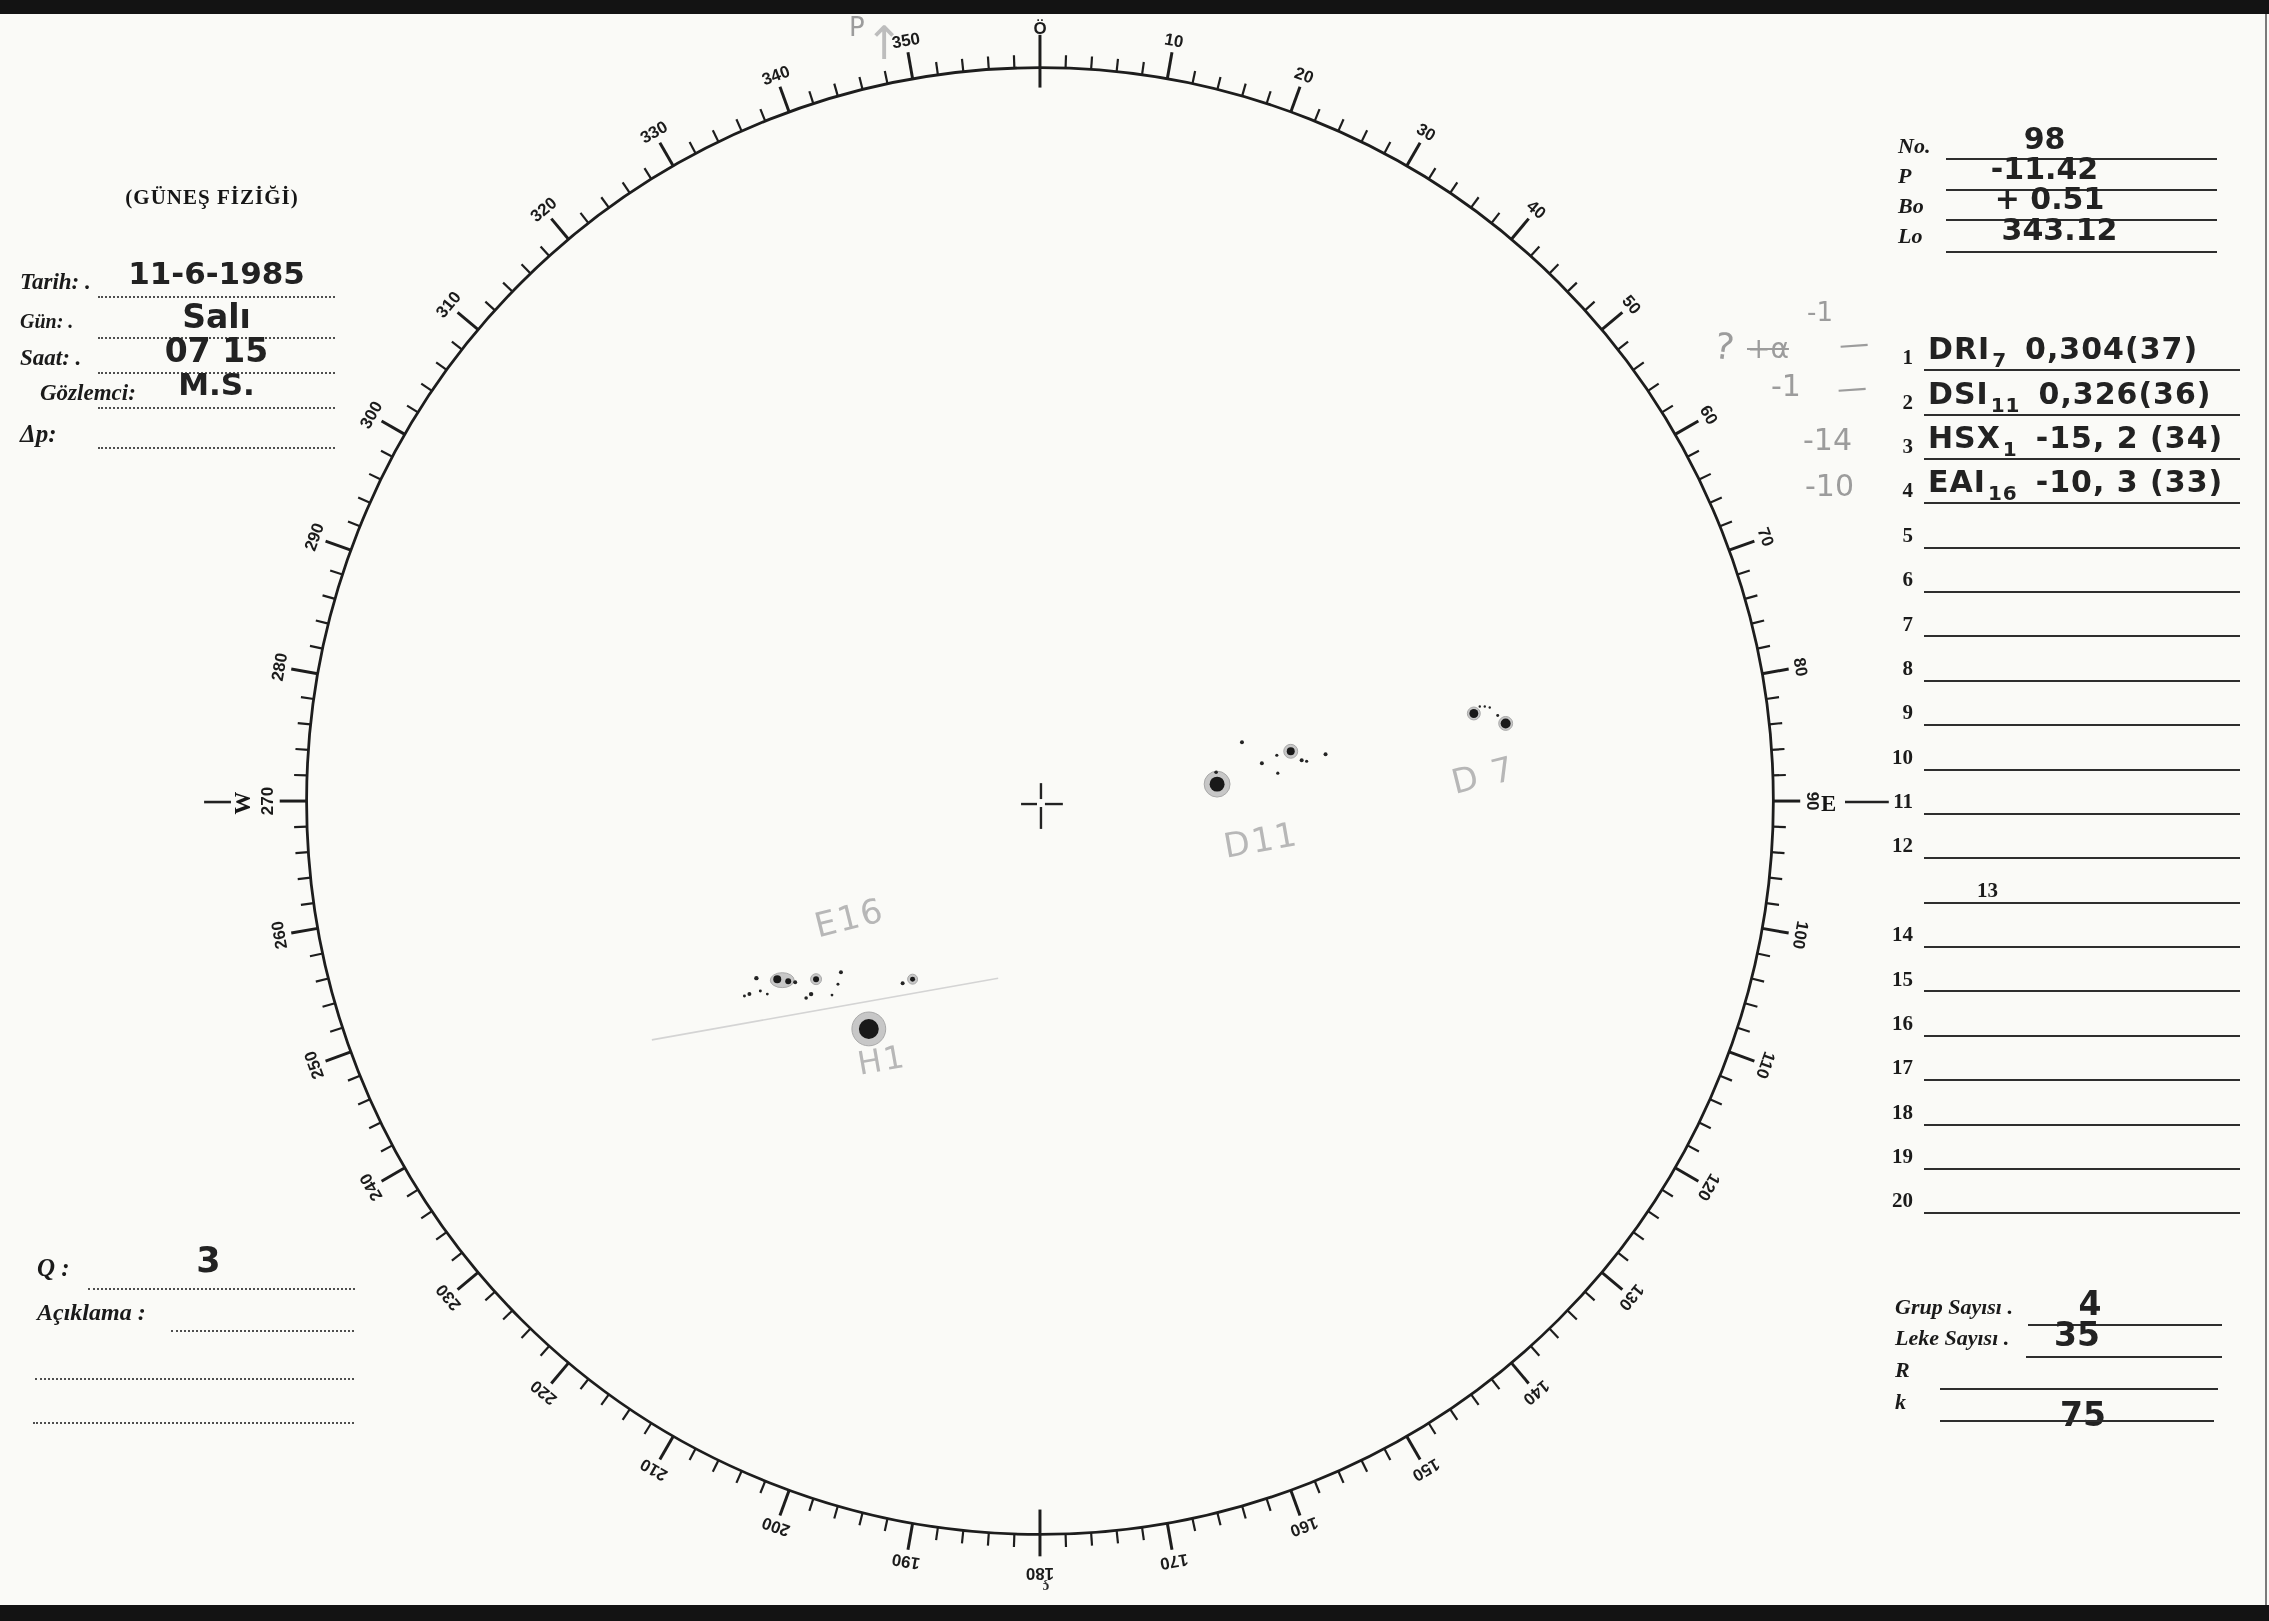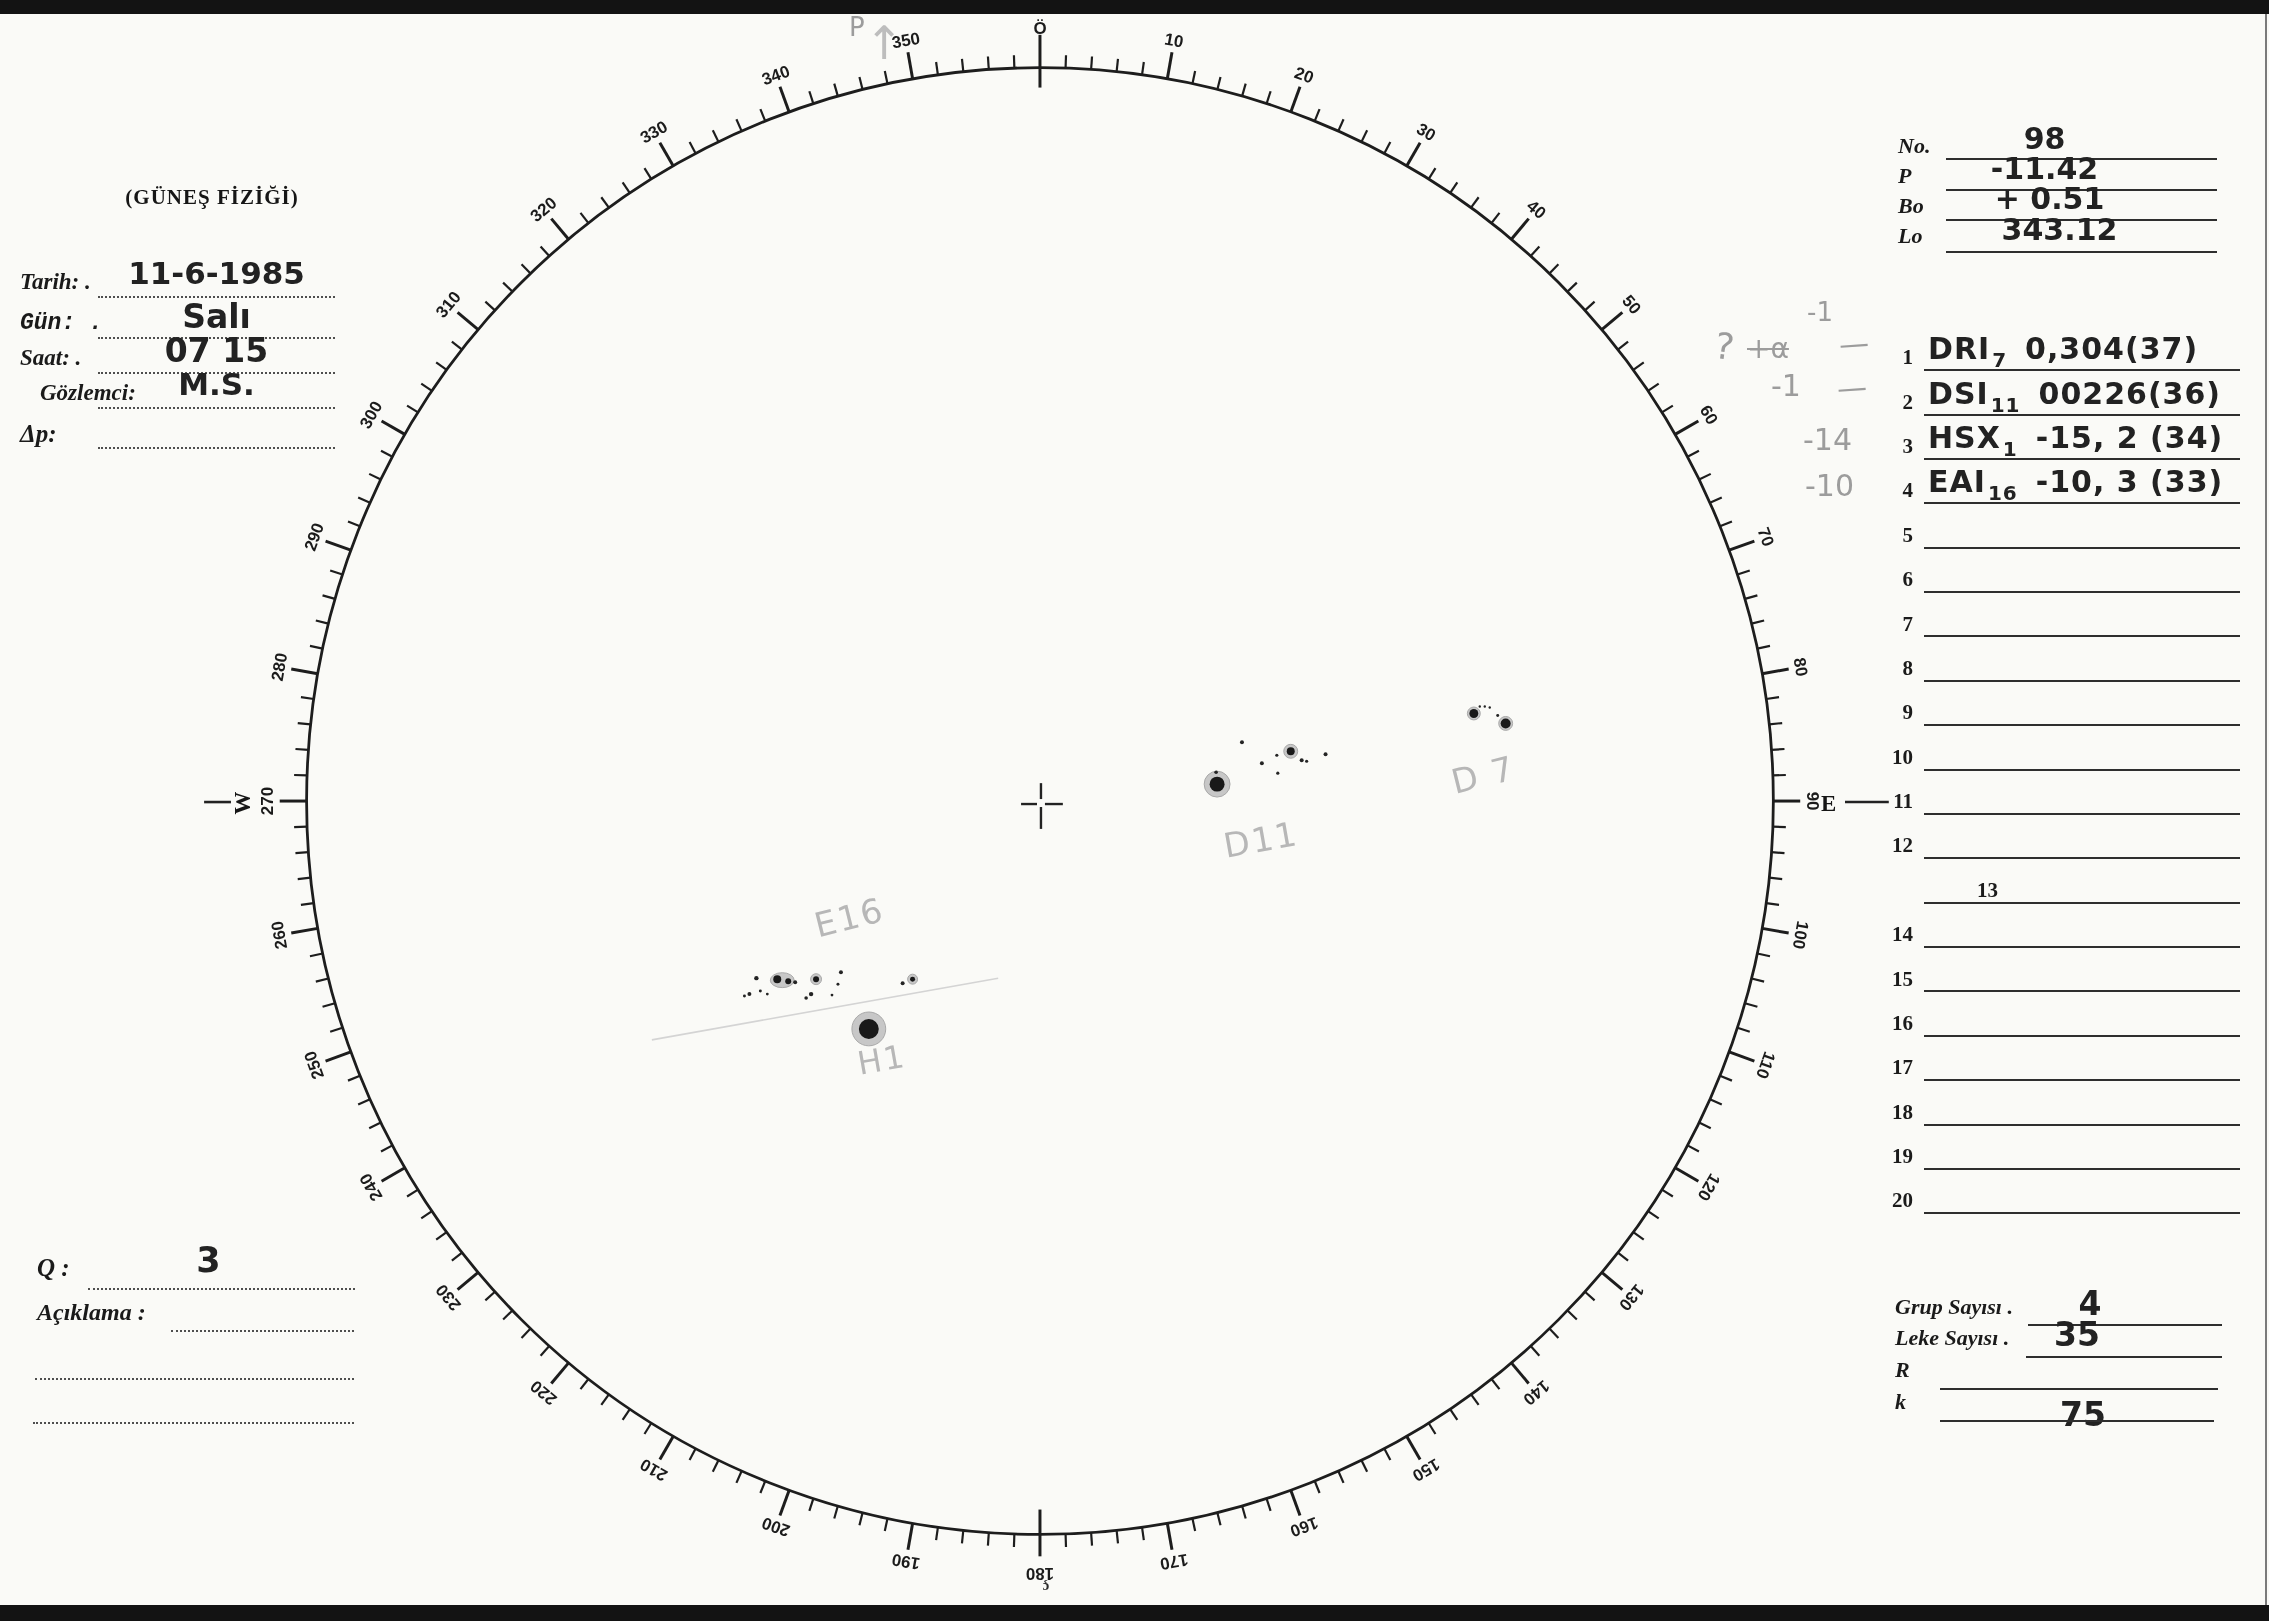--- a/index.html
+++ b/index.html
@@ -300,21 +300,21 @@
       <circle cx="873" cy="1034" r="10" fill="#191919"></circle>
       <text transform="translate(864,1080) rotate(-10)" font-size="32" fill="#b7b7b7" letter-spacing="2" font-family="&quot;DejaVu Sans&quot;, sans-serif">H1</text>
     </svg>
 
   <div class="abs plabel" style="left:12px;top:185px;width:400px;text-align:center;font-size:21px;letter-spacing:1px;">(GÜNEŞ FİZİĞİ)</div>
 
   <div class="abs label" style="left:20px;top:269px;font-size:23px;">Tarih: .</div>
   <div class="abs hand center" style="left:98px;top:255px;width:237px;font-size:31px;">11-6-1985</div>
   <div class="abs dotline" style="left:98px;top:296px;width:237px;"></div>
 
-  <div class="abs label" style="left:20px;top:310px;font-size:23px;font-family:Liberation Mono, monospace;">Gün: .</div>
+  <div class="abs label" style="left:20px;top:310px;font-size:20px;">Gün: .</div>
   <div class="abs hand center" style="left:98px;top:297px;width:237px;font-size:33px;">Salı</div>
   <div class="abs dotline" style="left:98px;top:337px;width:237px;"></div>
 
   <div class="abs label" style="left:20px;top:345px;font-size:23px;">Saat: .</div>
   <div class="abs hand center" style="left:98px;top:331px;width:237px;font-size:33px;">07 15</div>
   <div class="abs dotline" style="left:98px;top:372px;width:237px;"></div>
 
   <div class="abs label" style="left:20px;top:380px;font-size:23px;margin-left:20px;">Gözlemci:</div>
   <div class="abs hand center" style="left:98px;top:366px;width:237px;font-size:31px;">M.S.</div>
   <div class="abs dotline" style="left:98px;top:407px;width:237px;"></div>
@@ -337,21 +337,21 @@
   <div class="abs label" style="left:1898px;top:223px;font-size:22px;">Lo</div>
   <div class="abs hand center" style="left:1960px;top:212px;width:199px;font-size:30px;">343.12</div>
   <div class="abs solidline" style="left:1946px;top:251px;width:271px;"></div>
 
   <div id="group-list">
       <div class="abs rownum" style="left: 1871px; top: 345px; width: 42px; font-size: 21px;">1</div>
       <div class="abs solidline" style="left: 1924px; top: 369px; width: 316px;"></div>
       <div class="abs hand" style="left: 1928px; top: 331px; font-size: 30px; letter-spacing: 1px;"><span>DRI</span><span style="font-size: 20px; position: relative; top: 8px; margin: 0px 2px;">7</span><span style="margin-left: 16px;">0,304(37)</span></div>
       <div class="abs rownum" style="left: 1871px; top: 390px; width: 42px; font-size: 21px;">2</div>
       <div class="abs solidline" style="left: 1924px; top: 414px; width: 316px;"></div>
-      <div class="abs hand" style="left: 1928px; top: 376px; font-size: 30px; letter-spacing: 1px;"><span>DSI</span><span style="font-size: 20px; position: relative; top: 8px; margin: 0px 2px;">11</span><span style="margin-left: 16px;">00226(36)</span></div>
+      <div class="abs hand" style="left: 1928px; top: 376px; font-size: 30px; letter-spacing: 1px;"><span>DSI</span><span style="font-size: 20px; position: relative; top: 8px; margin: 0px 2px;">11</span><span style="margin-left: 16px;">0,326(36)</span></div>
       <div class="abs rownum" style="left: 1871px; top: 434px; width: 42px; font-size: 21px;">3</div>
       <div class="abs solidline" style="left: 1924px; top: 458px; width: 316px;"></div>
       <div class="abs hand" style="left: 1928px; top: 420px; font-size: 30px; letter-spacing: 1px;"><span>HSX</span><span style="font-size: 20px; position: relative; top: 8px; margin: 0px 2px;">1</span><span style="margin-left: 16px;">-15,  2 (34)</span></div>
       <div class="abs rownum" style="left: 1871px; top: 478px; width: 42px; font-size: 21px;">4</div>
       <div class="abs solidline" style="left: 1924px; top: 502px; width: 316px;"></div>
       <div class="abs hand" style="left: 1928px; top: 464px; font-size: 30px; letter-spacing: 1px;"><span>EAI</span><span style="font-size: 20px; position: relative; top: 8px; margin: 0px 2px;">16</span><span style="margin-left: 16px;">-10,  3 (33)</span></div>
       <div class="abs rownum" style="left: 1871px; top: 523px; width: 42px; font-size: 21px;">5</div>
       <div class="abs solidline" style="left: 1924px; top: 547px; width: 316px;"></div>
       <div class="abs rownum" style="left: 1871px; top: 567px; width: 42px; font-size: 21px;">6</div>
       <div class="abs solidline" style="left: 1924px; top: 591px; width: 316px;"></div>

